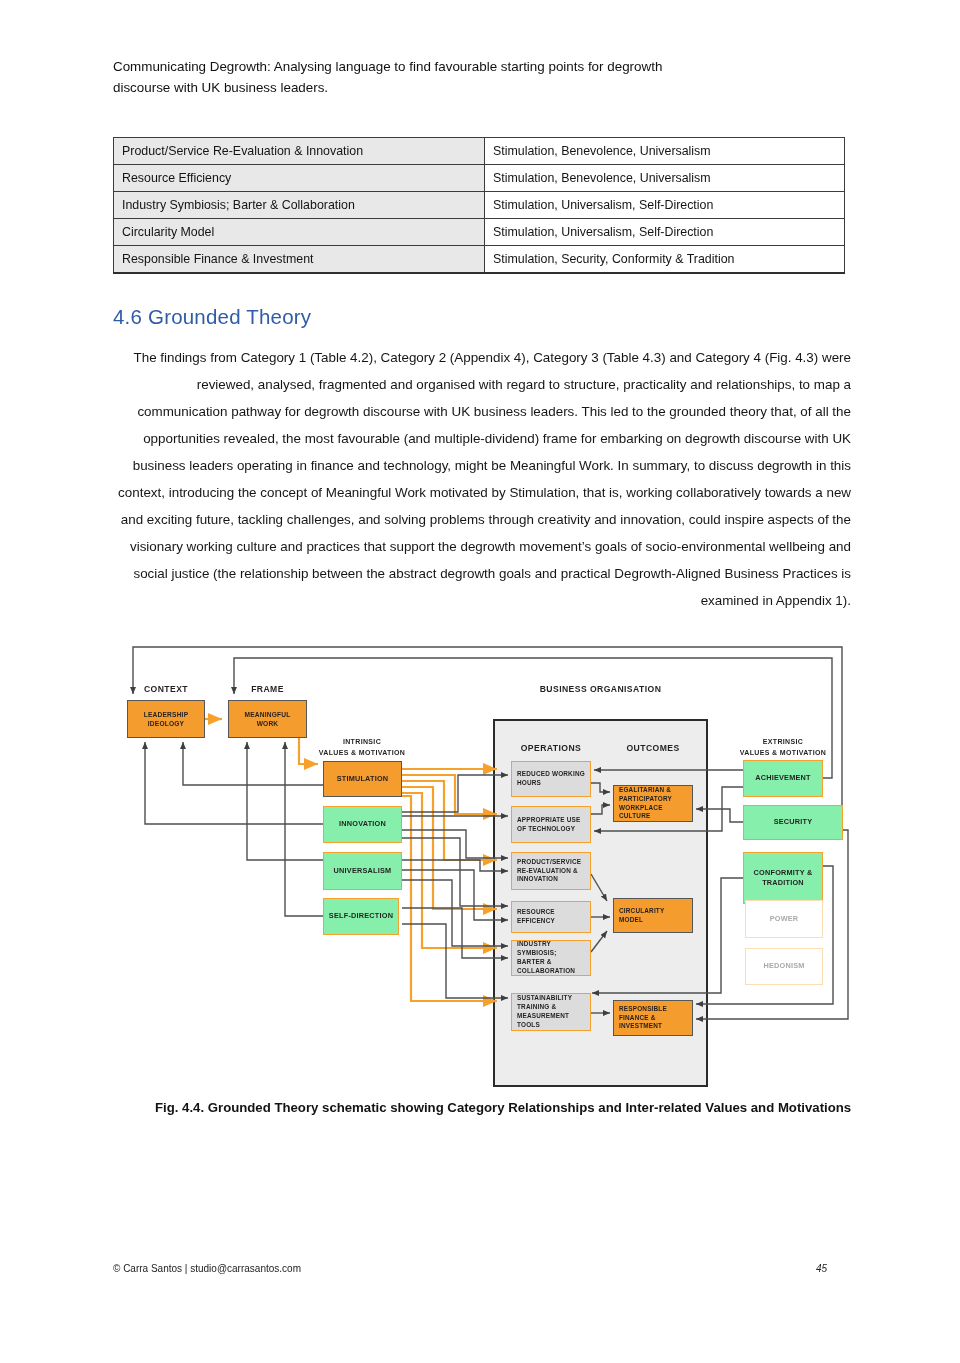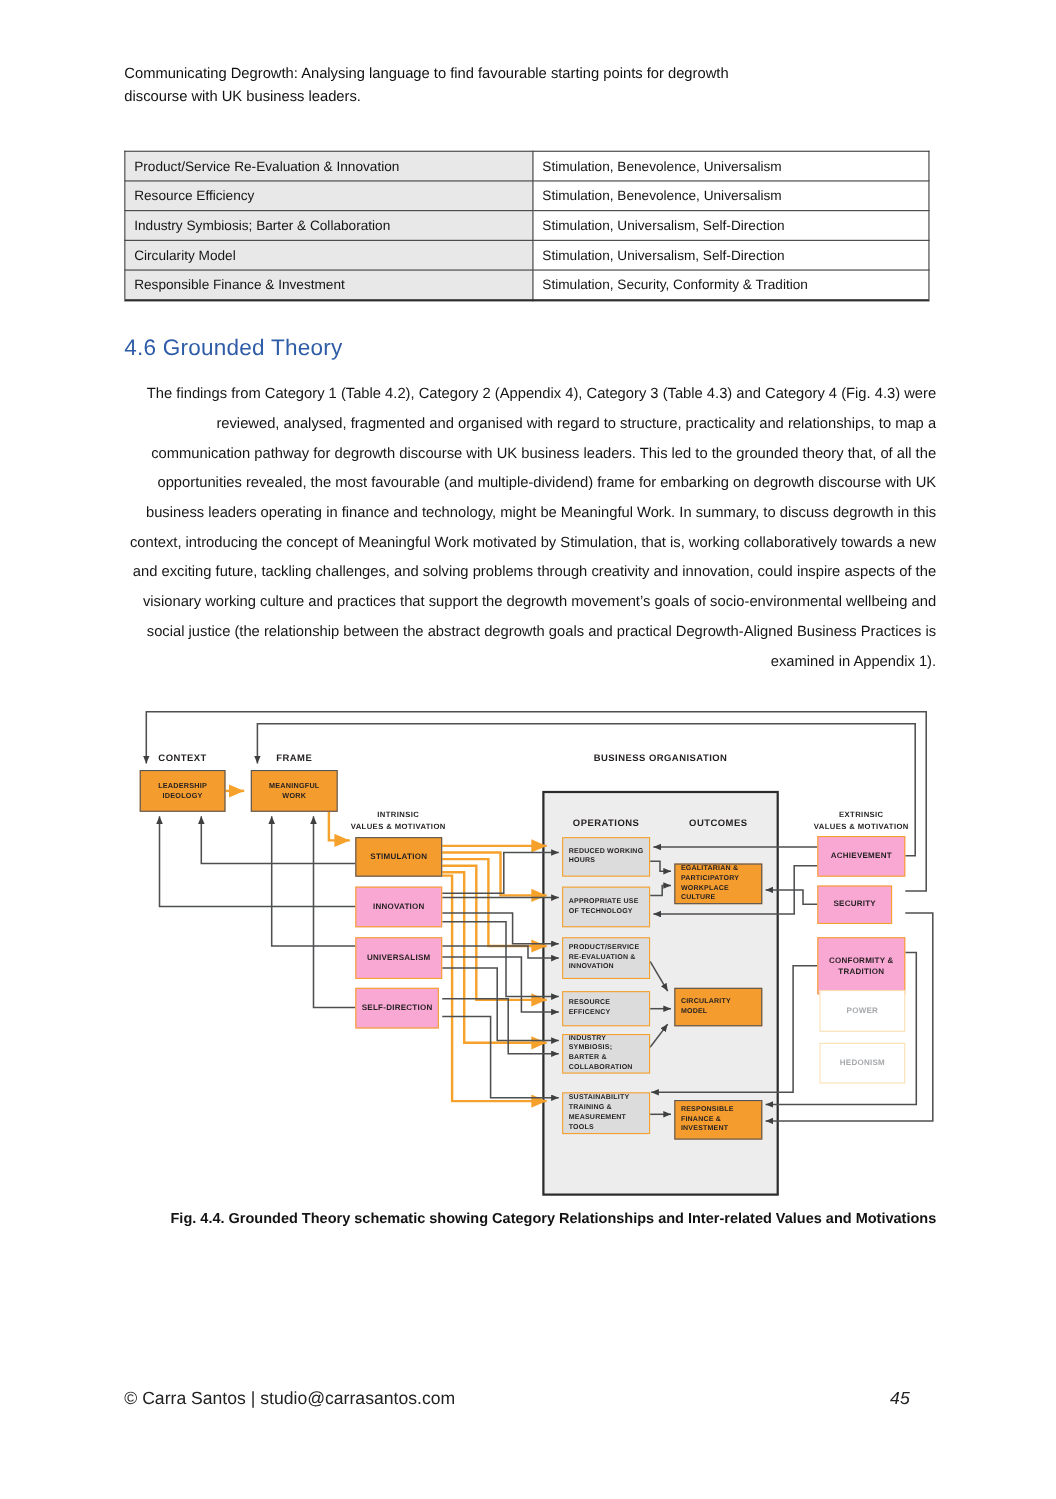--- a/index.html
+++ b/index.html
@@ -10,31 +10,31 @@
   .doc-header{position:absolute;left:113px;top:56px;width:600px;font-size:13.4px;line-height:21px;color:#111;}
   
   .practice-table{position:absolute;left:113px;top:137px;width:732px;border-collapse:collapse;font-size:12.4px;color:#141414;}
   .practice-table td{border:1px solid #3c3c3c;height:24px;padding:1px 8px;vertical-align:middle;}
   .practice-table td.col-practice{width:354px;background:#e8e8e8;}
   .practice-table td.col-values{background:#ffffff;}
   .practice-table{border-bottom:2px solid #2e2e2e;}
   .section-heading{position:absolute;left:113px;top:291px;font-size:20.5px;font-weight:500;color:#2e5ca6;letter-spacing:.2px;margin-top:14px;}
   .body-paragraph{position:absolute;left:113px;top:344px;width:738px;font-size:13.4px;line-height:27px;text-align:right;color:#161616;}
   .figure-caption{position:absolute;left:121px;top:1100px;font-size:13.2px;font-weight:700;color:#131313;margin-left:34px;}
-  .footer{position:absolute;left:113px;top:1263px;width:732px;font-size:16px;color:#222;}
+  .footer{position:absolute;left:113px;top:1263px;width:732px;font-size:10px;color:#222;}
   .footer .pagenum{position:absolute;right:18px;top:0;font-style:italic;}
   
   .dg-panel{position:absolute;left:493px;top:719px;width:215px;height:368px;background:#ededed;border:2px solid #2b2b2b;box-sizing:border-box;}
   svg.connectors{position:absolute;left:0;top:0;width:960px;height:1363px;pointer-events:none;}
   .dg-label{position:absolute;font-weight:700;color:#231f20;text-align:center;letter-spacing:.05em;white-space:pre-line;}
   .lbl-sm{font-size:8.6px;line-height:1.45;}
   .lbl-xs{font-size:7px;line-height:1.5;}
   .dg-box{position:absolute;box-sizing:border-box;display:flex;align-items:center;font-weight:700;color:#231f20;letter-spacing:.03em;line-height:1.4;white-space:pre-line;}
   .box-orange{background:#f59c2f;border:1.5px solid #55565a;justify-content:center;text-align:center;font-size:6.6px;}
-  .box-value{background:#f9a8d4;border:1.8px solid #f5a12c;justify-content:center;text-align:center;font-size:7.3px;}
+  .box-value{background:#86efac;border:1.8px solid #f5a12c;justify-content:center;text-align:center;font-size:7.3px;}
   .box-op{background:#dcdcdc;border:1.8px solid #f5a12c;padding:2px 5px;text-align:left;font-size:6.4px;}
   .box-outcome{background:#f59c2f;border:1.5px solid #55565a;padding:2px 5px;text-align:left;font-size:6.4px;}
   .box-faded{background:#ffffff;border:1.8px solid #fbdfb2;color:#a7a9ac;justify-content:center;text-align:center;font-size:7.3px;}
 </style>
 </head>
 <body>
 
 <div class="page">
 
   <div class="doc-header">Communicating Degrowth: Analysing language to find favourable starting points for degrowth discourse with UK business leaders.</div>
@@ -151,21 +151,21 @@
   <div class="dg-box box-op" style="left:511px;top:852px;width:80px;height:38px;">PRODUCT/SERVICE RE-EVALUATION &amp; INNOVATION</div>
   <div class="dg-box box-op" style="left:511px;top:901px;width:80px;height:32px;">RESOURCE EFFICENCY</div>
   <div class="dg-box box-op" style="left:511px;top:940px;width:80px;height:36px;">INDUSTRY SYMBIOSIS; BARTER &amp; COLLABORATION</div>
   <div class="dg-box box-op" style="left:511px;top:993px;width:80px;height:38px;">SUSTAINABILITY TRAINING &amp; MEASUREMENT TOOLS</div>
 
   <div class="dg-box box-outcome" style="left:613px;top:785px;width:80px;height:37px;">EGALITARIAN &amp; PARTICIPATORY WORKPLACE CULTURE</div>
   <div class="dg-box box-outcome" style="left:613px;top:898px;width:80px;height:35px;">CIRCULARITY MODEL</div>
   <div class="dg-box box-outcome" style="left:613px;top:1000px;width:80px;height:36px;">RESPONSIBLE FINANCE &amp; INVESTMENT</div>
 
   <div class="dg-box box-value" style="left:743px;top:760px;width:80px;height:37px;">ACHIEVEMENT</div>
-  <div class="dg-box box-value" style="left:743px;top:805px;width:68px;height:35px;">SECURITY</div>
+  <div class="dg-box box-value" style="left:743px;top:805px;width:100px;height:35px;">SECURITY</div>
   <div class="dg-box box-value" style="left:743px;top:852px;width:80px;height:52px;">CONFORMITY &amp; TRADITION</div>
   <div class="dg-box box-faded" style="left:745px;top:900px;width:78px;height:38px;">POWER</div>
   <div class="dg-box box-faded" style="left:745px;top:948px;width:78px;height:37px;">HEDONISM</div>
 
   <div class="figure-caption">Fig. 4.4. Grounded Theory schematic showing Category Relationships and Inter-related Values and Motivations</div>
 
   <div class="footer">
     <span>© Carra Santos | studio@carrasantos.com</span>
     <span class="pagenum">45</span>
   </div>

